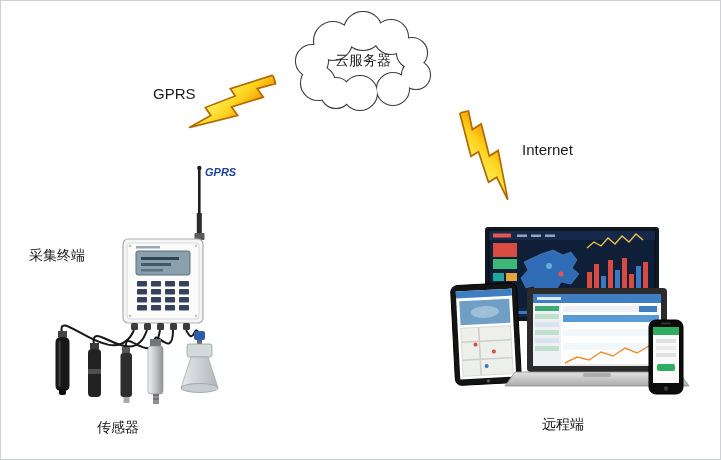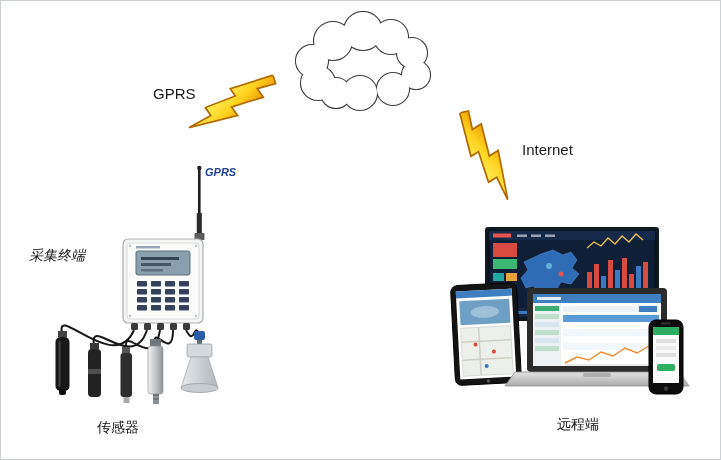--- a/index.html
+++ b/index.html
@@ -12,24 +12,24 @@
   .label { position:absolute; color:#161616; white-space:nowrap; }
   .cloud-svg      { left:287px; top:10px; }
   .cloud-label    { left:302px; top:51px; width:120px; text-align:center; font-size:14px; color:#222; }
   .bolt           { width:38px; height:97px; }
   .bolt-left      { left:214px; top:55px;  transform:rotate(45deg); }
   .bolt-right     { left:467px; top:104px; transform:rotate(-42deg); }
   .gprs-label     { left:152px; top:84px;  font-size:15px; color:#1a1a1a; }
   .internet-label { left:521px; top:124px; font-size:15px; color:#1a1a1a;margin-top:16px; }
   .terminal-svg   { left:40px;  top:160px; }
   .antenna-label  { left:204px; top:165px; font-size:11px; font-weight:bold; font-style:italic; color:#1d3f94; }
-  .terminal-label { left:28px;  top:246px; font-size:14px;font-style:italic; }
+  .terminal-label { left:28px;  top:246px; font-size:14px; }
   .sensors-label  { left:96px;  top:418px; font-size:14px; }
   .remote-svg     { left:440px; top:215px; }
-  .remote-label   { left:556px; top:415px; font-size:14px; }
+  .remote-label   { left:541px; top:415px; font-size:14px; }
 </style>
 </head>
 <body>
 
 <div class="canvas">
 
   <svg class="abs cloud-svg" width="150" height="108" viewBox="0 0 150 108">
     <g stroke="#3f3f3f" stroke-width="2.2" fill="none">
       <circle cx="30" cy="72" r="17"></circle>
         <circle cx="24" cy="50" r="16"></circle>
@@ -48,20 +48,21 @@
       <circle cx="45" cy="30" r="19"></circle>
         <circle cx="75" cy="20" r="19"></circle>
       <circle cx="103" cy="26" r="17"></circle>
         <circle cx="124" cy="42" r="15"></circle>
       <circle cx="128" cy="64" r="14"></circle>
         <circle cx="105" cy="78" r="16"></circle>
       <circle cx="72" cy="82" r="17"></circle>
         <circle cx="48" cy="82" r="15"></circle>
     </g>
   </svg>
+  <div class="label cloud-label">云服务器</div>
 
   <svg class="abs bolt bolt-left" viewBox="0 0 44 112">
     <defs>
       <linearGradient id="boltGradL" x1="0" y1="0" x2="1" y2="0">
         <stop offset="0" stop-color="#ffee58"></stop>
           <stop offset="0.55" stop-color="#ffd21f"></stop>
           <stop offset="1" stop-color="#f29f05"></stop>
       </linearGradient>
     </defs>
     <polygon points="30,0 6,46 16,48 1,82 12,84 4,112 34,62 22,60 40,26 28,24 39,5" fill="url(#boltGradL)" stroke="#b36a00" stroke-width="2"></polygon>

